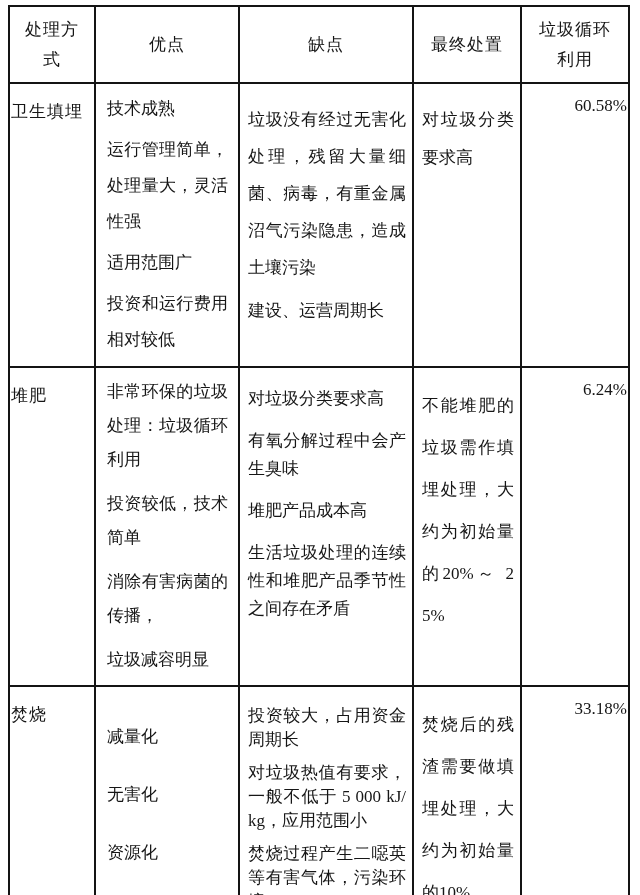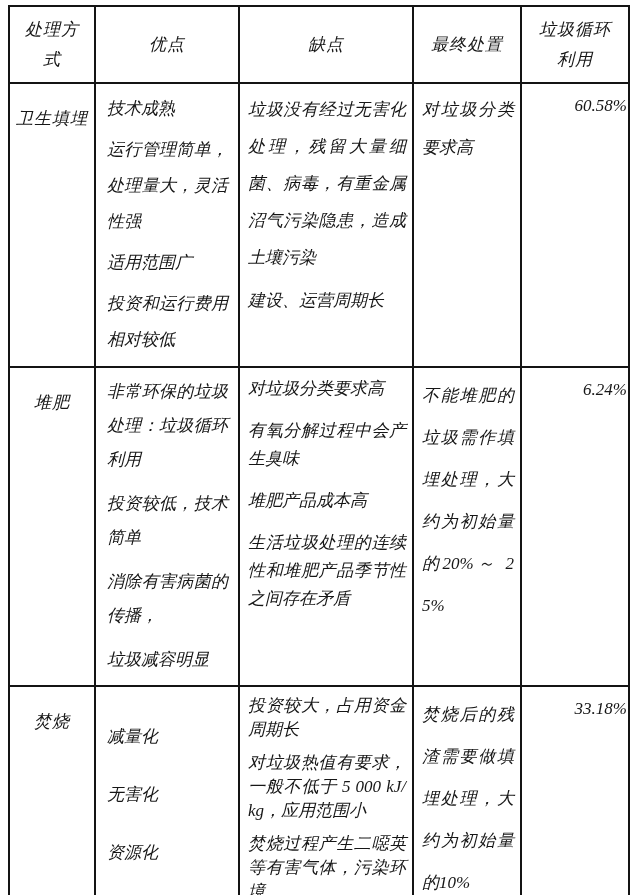--- a/index.html
+++ b/index.html
@@ -10,21 +10,20 @@
     background: #ffffff;
     font-family: "Liberation Serif", "DejaVu Serif", serif;
     color: #161616;
   }
   .page {
     position: relative;
     width: 640px;
     height: 895px;
     background: #ffffff;
     overflow: hidden;
-    font-style: italic;
   }
   table.cmp {
     position: absolute;
     left: 8px;
     top: 5px;
     width: 620px;
     border-collapse: collapse;
     table-layout: fixed;
     background: #ffffff;
   }
@@ -44,26 +43,26 @@
     line-height: 30px;
     padding: 4px 12px;
     letter-spacing: 1px;
   }
   
   tr.r1 { height: 278px; }
   tr.r2 { height: 312px; margin-left: 31px; }
   tr.r3 { height: 211px; }
 
   td.method {
-    text-align: center;
-    padding-top: 23px;
+    text-align: left;
+    padding-top: 16px;
     letter-spacing: 1px;
   }
   td.content { padding: 7px 10px 8px 11px; }
-  td.content.narrow { padding: 7px 6px 4px 8px; }
+  td.content.narrow { padding: 17px 6px 4px 8px; }
   td.content p {
     margin: 0;
     text-align: justify;
     word-break: break-all;
   }
   td.content p:last-child { margin-bottom: 0 !important; }
 
   
   td.adv1 p { line-height: 36px; margin-bottom: 5px; }
   td.dis1 p { line-height: 37px; margin-bottom: 6px; }

